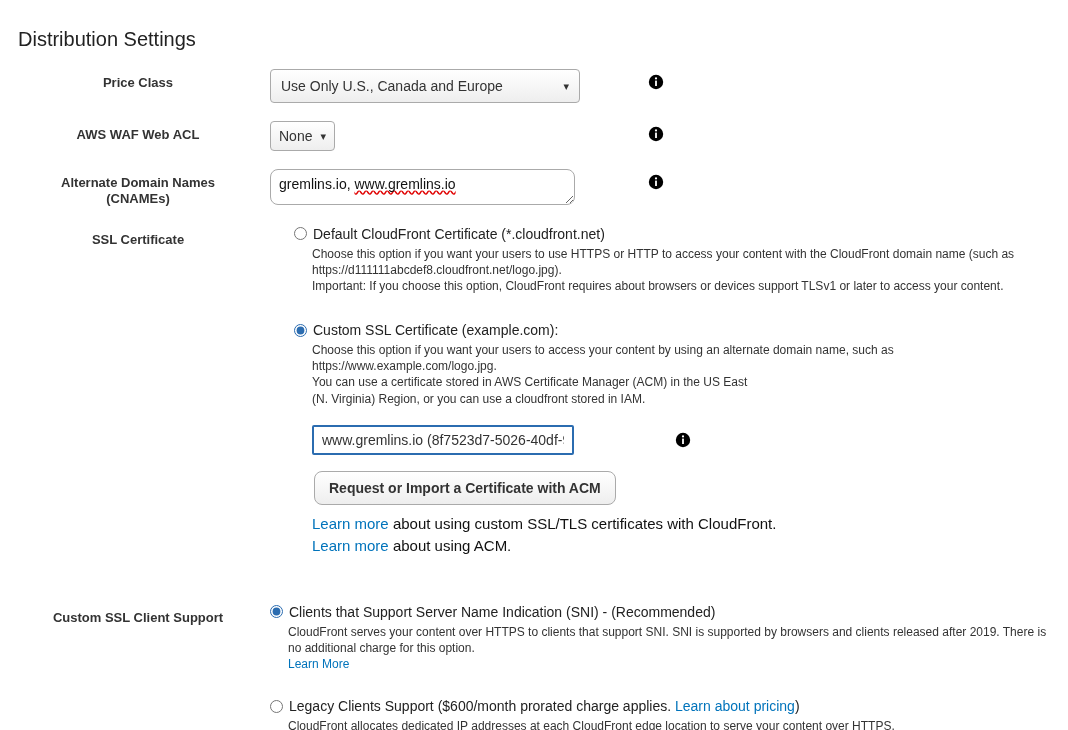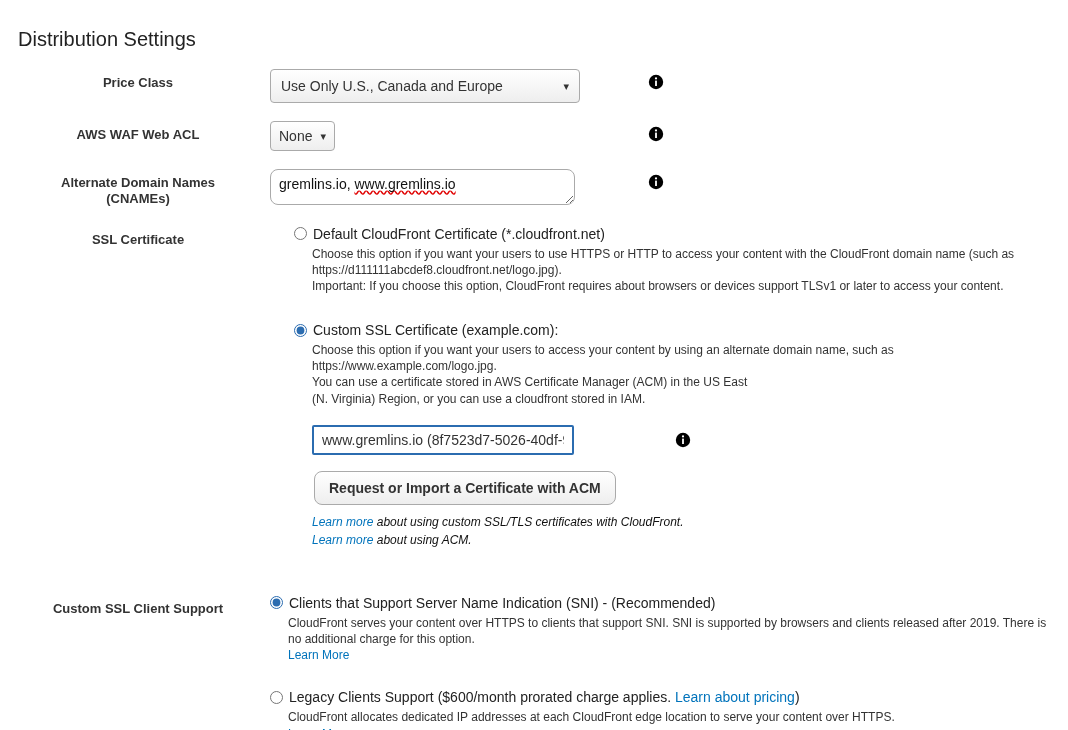--- a/index.html
+++ b/index.html
@@ -100,21 +100,21 @@
     background: linear-gradient(#fff, #eee);
     border: 1px solid #aaa;
     border-radius: 8px;
     font-size: 14px;
     font-weight: 700;
     color: #333;
     cursor: pointer;
     margin-left: 20px;
   }
   a.link { color: #0073bb; text-decoration: none; cursor: pointer; }
-  .learn-lines { margin: 8px 0 0 18px; font-size: 12px; line-height:1.5;font-style:italic; }
+  .learn-lines { margin: 8px 0 0 18px; font-size: 15px; line-height:1.5; }
 
   .section-sni .helptext { margin-left: 18px; }
 </style>
 </head>
 <body>
 
 <div class="page">
   <h1 class="page-title">Distribution Settings</h1>
 
   <div class="form-row">

